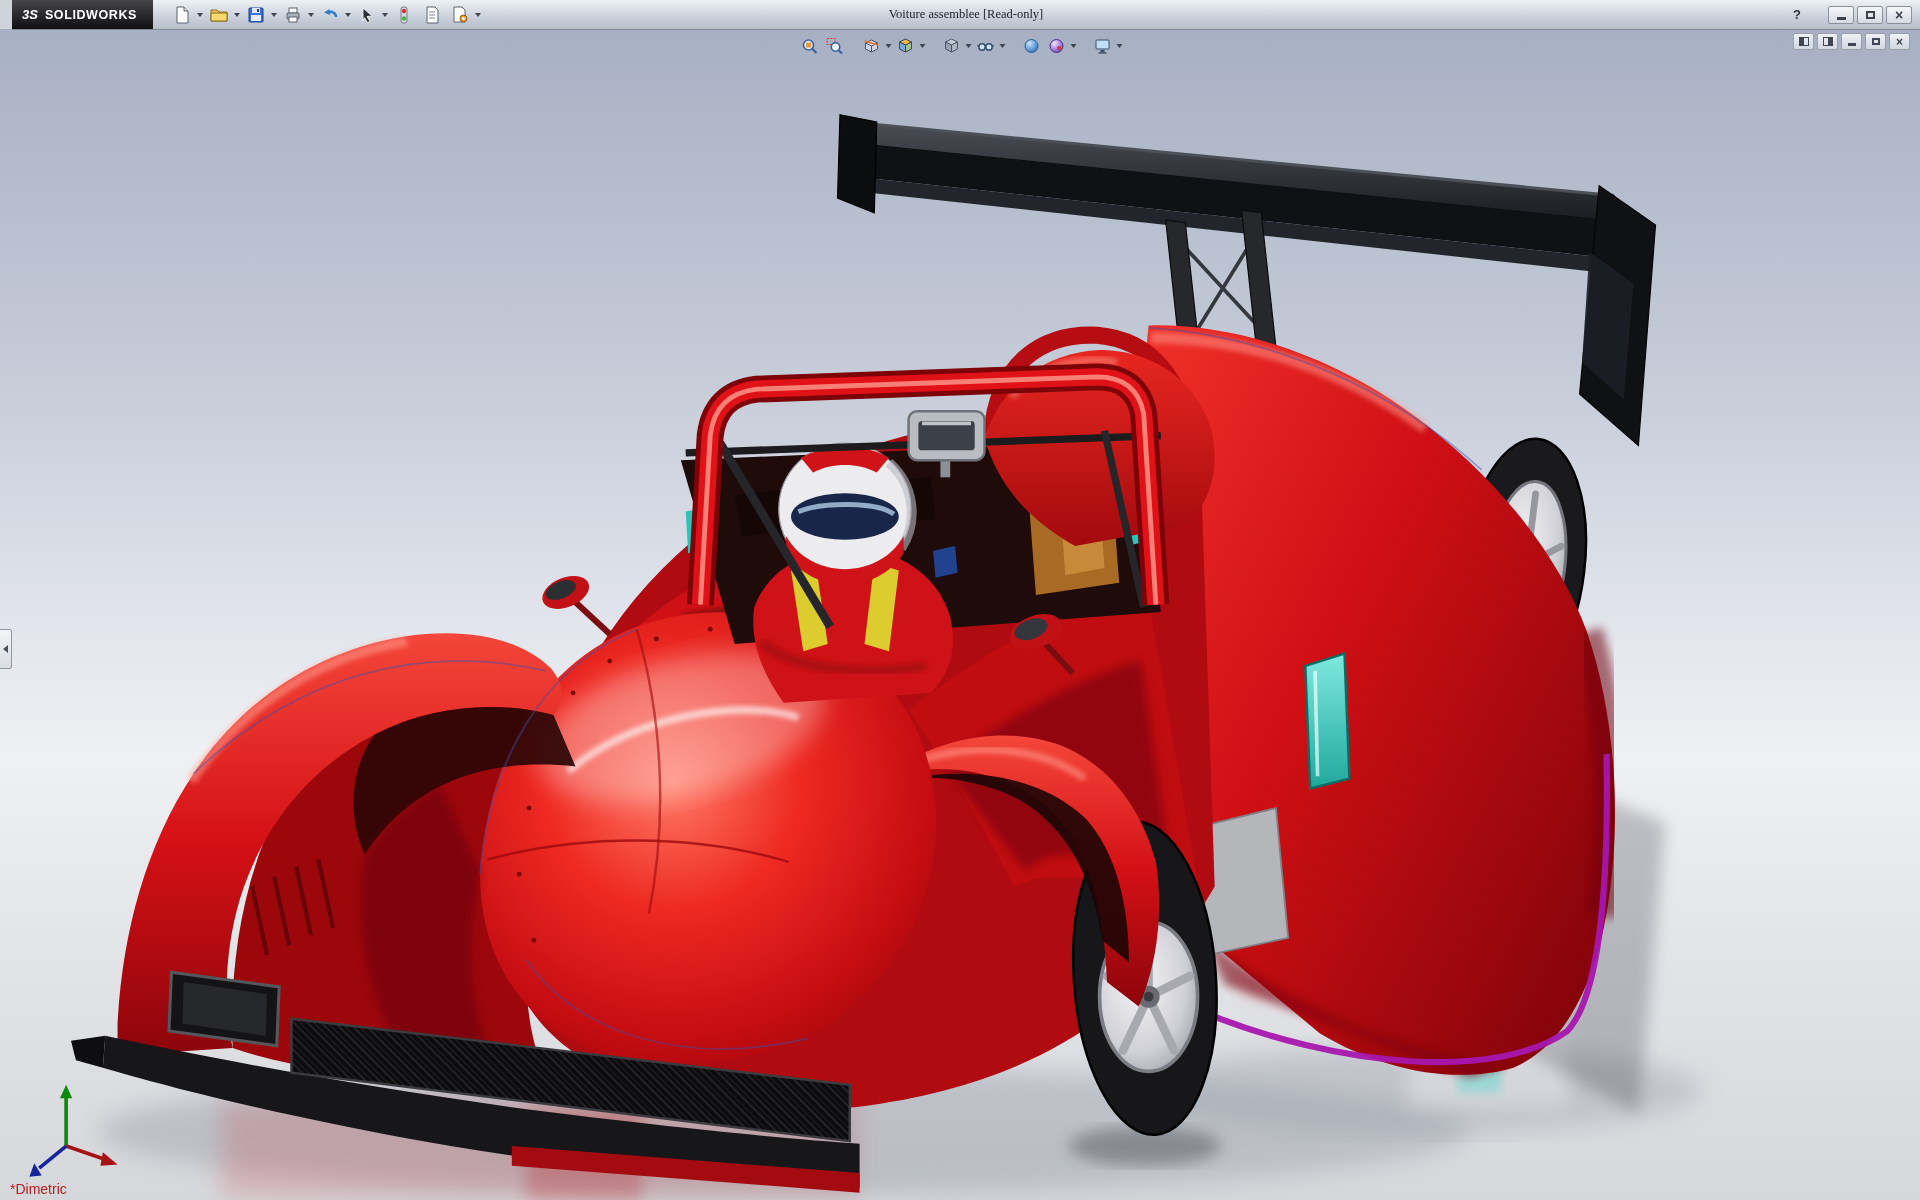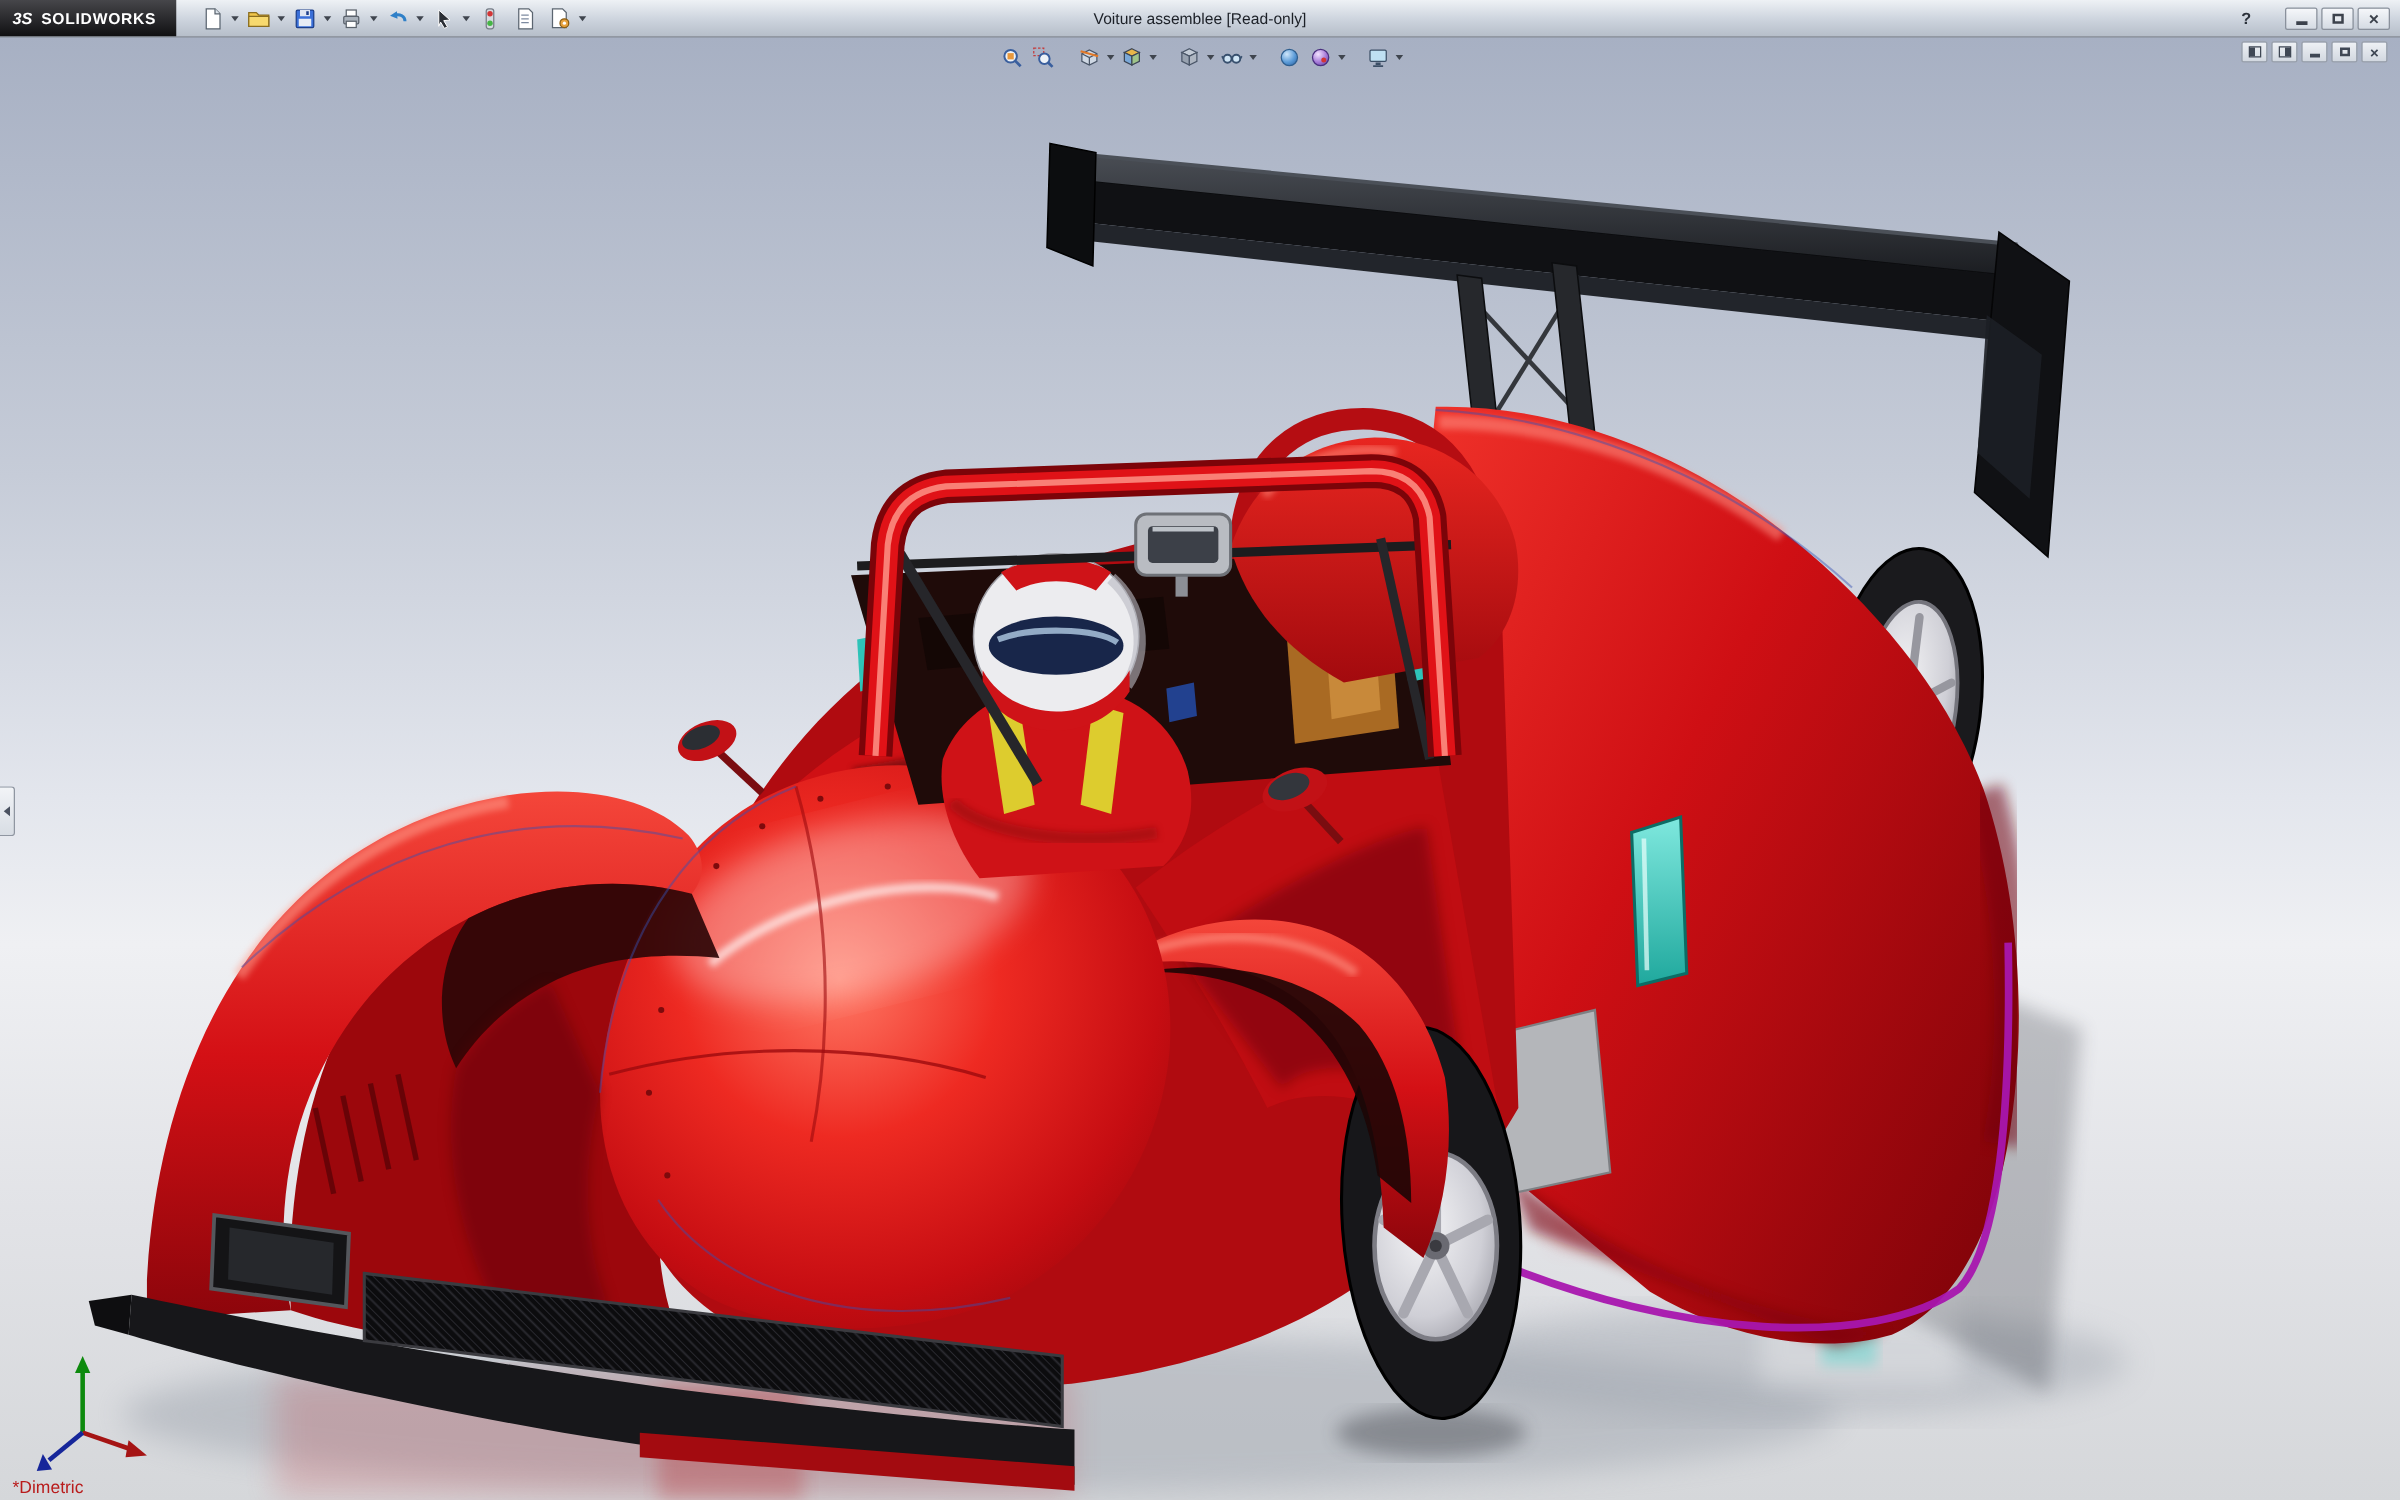--- a/index.html
+++ b/index.html
@@ -1,32 +1,32 @@
 <!DOCTYPE html>
 <html><head>
 <meta charset="utf-8">
 <style>
   html,body{margin:0;padding:0;}
   body{width:1920px;height:1200px;overflow:hidden;font-family:"Liberation Sans",sans-serif;background:#cfd3da;}
   .app{position:relative;width:1920px;height:1200px;}
 
   
-  .titlebar{position:absolute;top:0;left:0;right:0;height:29px;
+  .titlebar{position:absolute;top:0;left:12px;right:0;height:29px;
     background:linear-gradient(#eef1f5,#ccd3dd 55%,#b6bec9);
     border-bottom:1px solid #848a94;display:flex;align-items:center;z-index:30;}
   .brand{height:29px;display:flex;align-items:center;gap:7px;padding:0 16px 0 10px;
     background:linear-gradient(#46464a,#101012);}
   .logo-mark{color:#ffffff;font-weight:bold;font-style:italic;font-size:13px;}
   .brand-text{color:#ffffff;font-weight:bold;font-size:12.5px;letter-spacing:.6px;}
   .tb{display:flex;align-items:center;margin-left:16px;}
   .tb-item{display:flex;align-items:center;margin-right:2px;}
   .tb-btn{width:26px;height:24px;border:0;background:transparent;display:flex;align-items:center;justify-content:center;padding:0;cursor:default;}
   .dd{width:9px;height:24px;display:flex;align-items:center;justify-content:center;}
   .dd::after{content:"";border-left:3.5px solid transparent;border-right:3.5px solid transparent;border-top:4px solid #3f454e;}
-  .title-text{position:absolute;left:0;right:0;text-align:center;font-size:12.5px;color:#1c2027;pointer-events:none;}
+  .title-text{position:absolute;left:0;right:0;text-align:center;font-size:12.5px;color:#1c2027;pointer-events:none;font-family:Liberation Serif, serif;}
   .win-controls{position:absolute;right:8px;top:0;height:29px;display:flex;align-items:center;gap:3px;}
   .help-btn{font-size:13px;font-weight:bold;color:#2c323b;background:transparent;border:0;margin-right:18px;}
   .win-btn{width:26px;height:18px;border:1px solid #8a919c;border-radius:2px;
     background:linear-gradient(#f5f7fa,#d5dbe3);display:flex;align-items:center;justify-content:center;}
   .g-min{width:9px;height:3px;background:#3c424c;margin-top:7px;}
   .g-max{width:9px;height:8px;border:2px solid #3c424c;box-sizing:border-box;}
   .g-close{font-size:14px;font-weight:bold;color:#3c424c;line-height:1;}
 
   
   .viewport{position:absolute;top:29px;left:0;width:1920px;height:1171px;overflow:hidden;}

